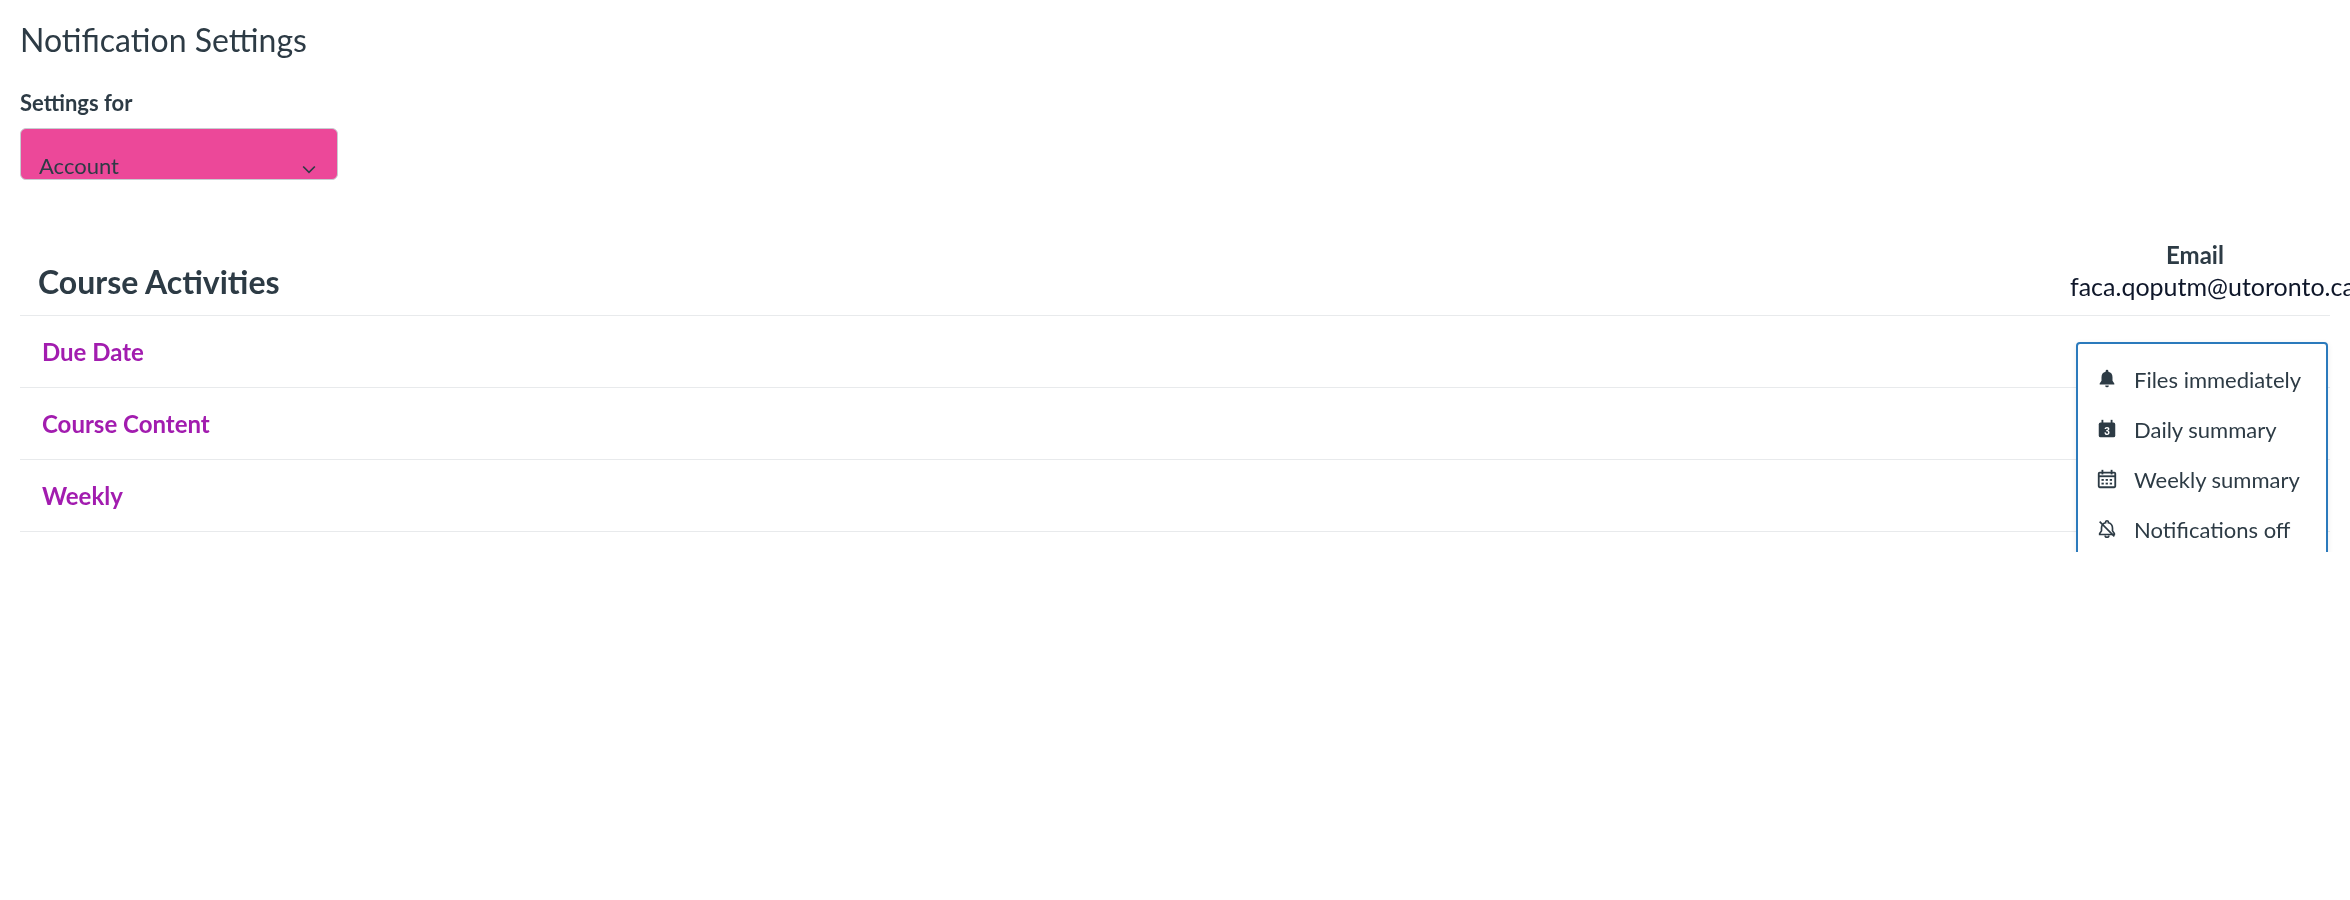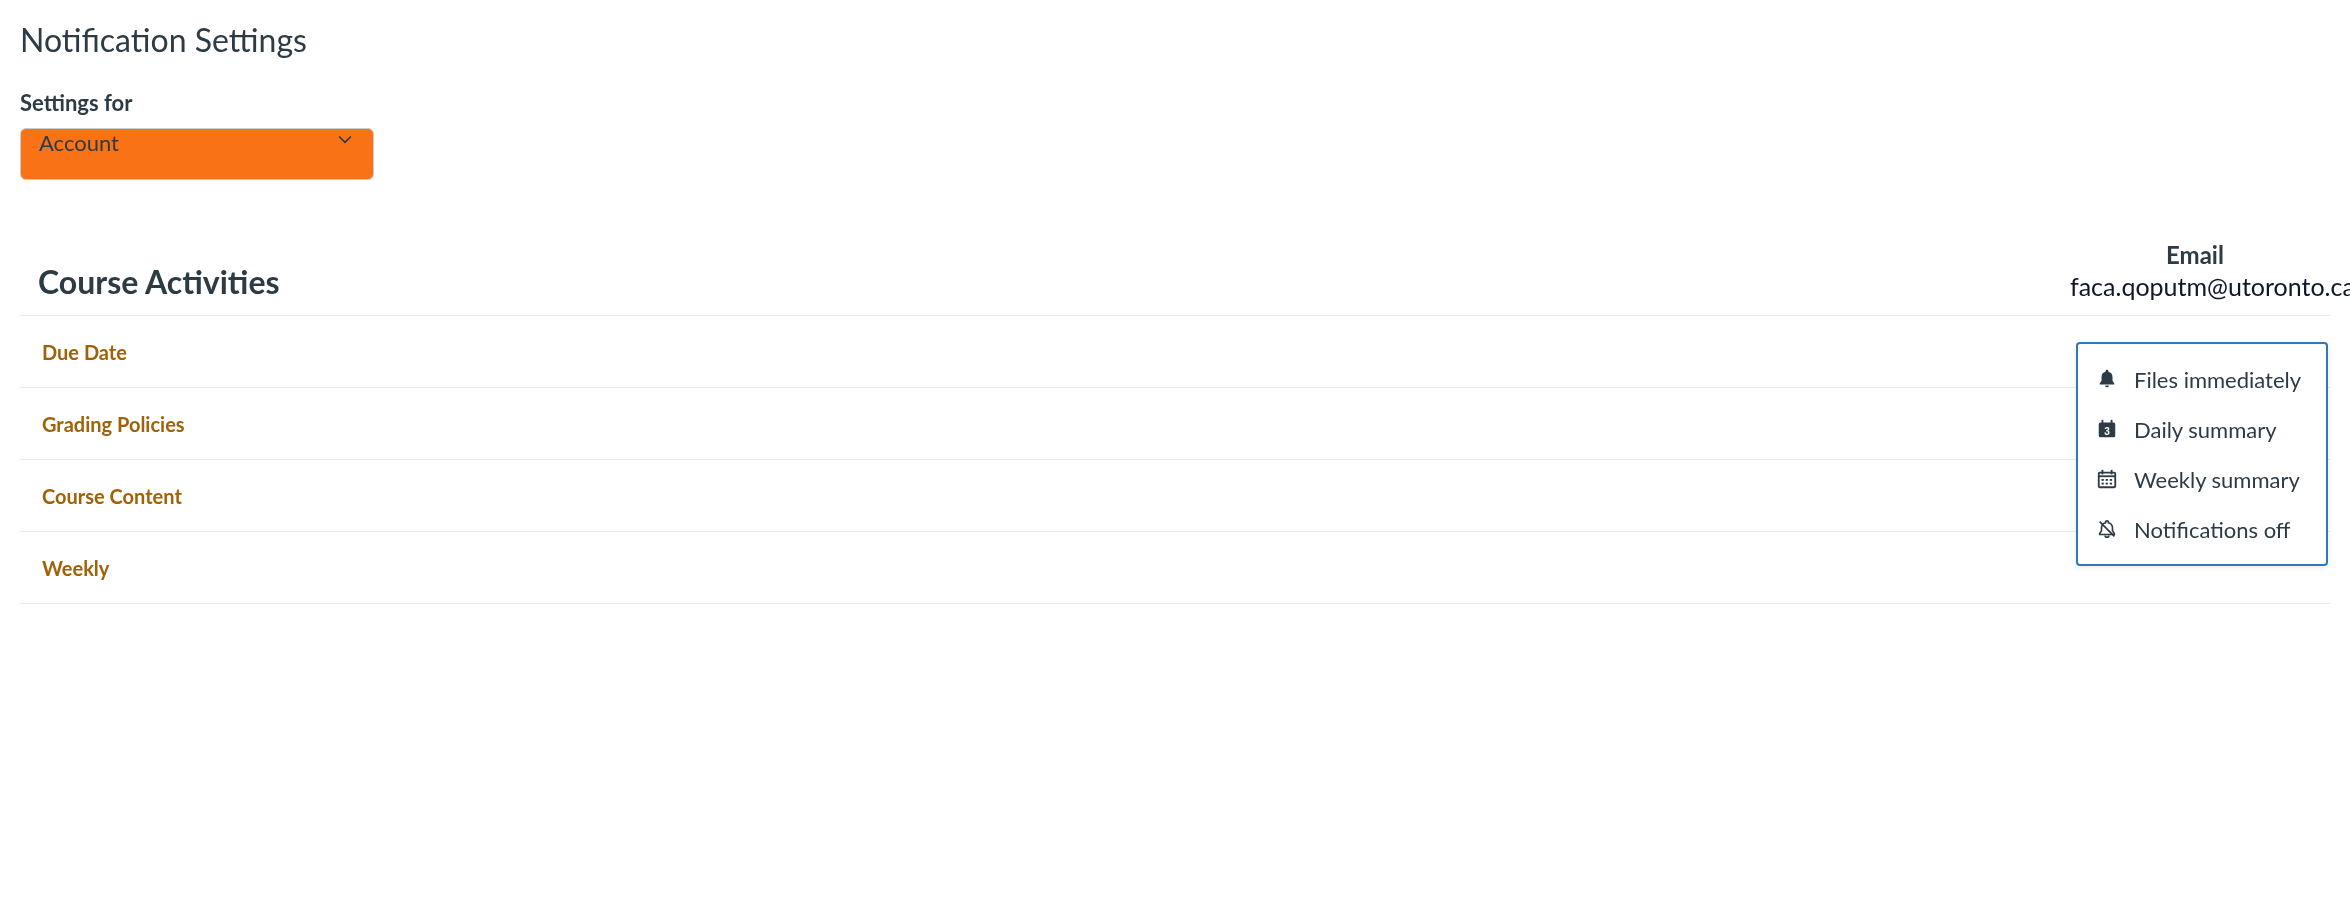--- a/index.html
+++ b/index.html
@@ -20,27 +20,27 @@
       color: #2D3B45;
       margin-bottom: 30px;
     }
     .settings-for-label {
       font-size: 22px;
       font-weight: 700;
       color: #2D3B45;
       margin-bottom: 12px;
     }
     .account-select {
-      width: 354px;
+      width: 318px;
       height: 52px;
       border: 1px solid #C7CDD1;
       border-radius: 6px;
-      background: #f97316;
-      display: flex;
-      align-items: flex-start;
+      background: #ec4899;
+      display: flex;
+      align-items: flex-end;
       justify-content: space-between;
       padding: 0 18px;
       font-size: 22px;
       color: #2D3B45;
       cursor: pointer;
     }
     .chevron-down {
       width: 20px;
       height: 20px;
     }
@@ -82,23 +82,23 @@
       text-align: right;
     }
     .table-row {
       display: flex;
       align-items: center;
       height: 72px;
       border-bottom: 1px solid #E8EAEC;
     }
     .row-label {
       padding-left: 22px;
-      font-size: 20px;
-      font-weight: 700;
-      color: #a16207;
+      font-size: 24px;
+      font-weight: 700;
+      color: #a21caf;
       flex: 1;
     }
     .row-icon-cell {
       width: 260px;
       display: flex;
       justify-content: center;
       align-items: center;
       padding-right: 10px;
     }
     .calendar-icon-green {
@@ -182,24 +182,20 @@
           <rect x="6" y="17" width="3" height="2" fill="#0B874B"></rect>
           <rect x="10.5" y="17" width="3" height="2" fill="#0B874B"></rect>
           <rect x="15" y="17" width="3" height="2" fill="#0B874B"></rect>
           <rect x="7" y="2" width="2" height="4" fill="#0B874B"></rect>
           <rect x="15" y="2" width="2" height="4" fill="#0B874B"></rect>
         </svg>
       </span>
     </div>
   </div>
 
-  <div class="table-row">
-    <div class="row-label">Grading Policies</div>
-    <div class="row-icon-cell"></div>
-  </div>
 
   <div class="table-row">
     <div class="row-label">Course Content</div>
     <div class="row-icon-cell"></div>
   </div>
 
   <div class="table-row">
     <div class="row-label">Weekly</div>
     <div class="row-icon-cell"></div>
   </div>

